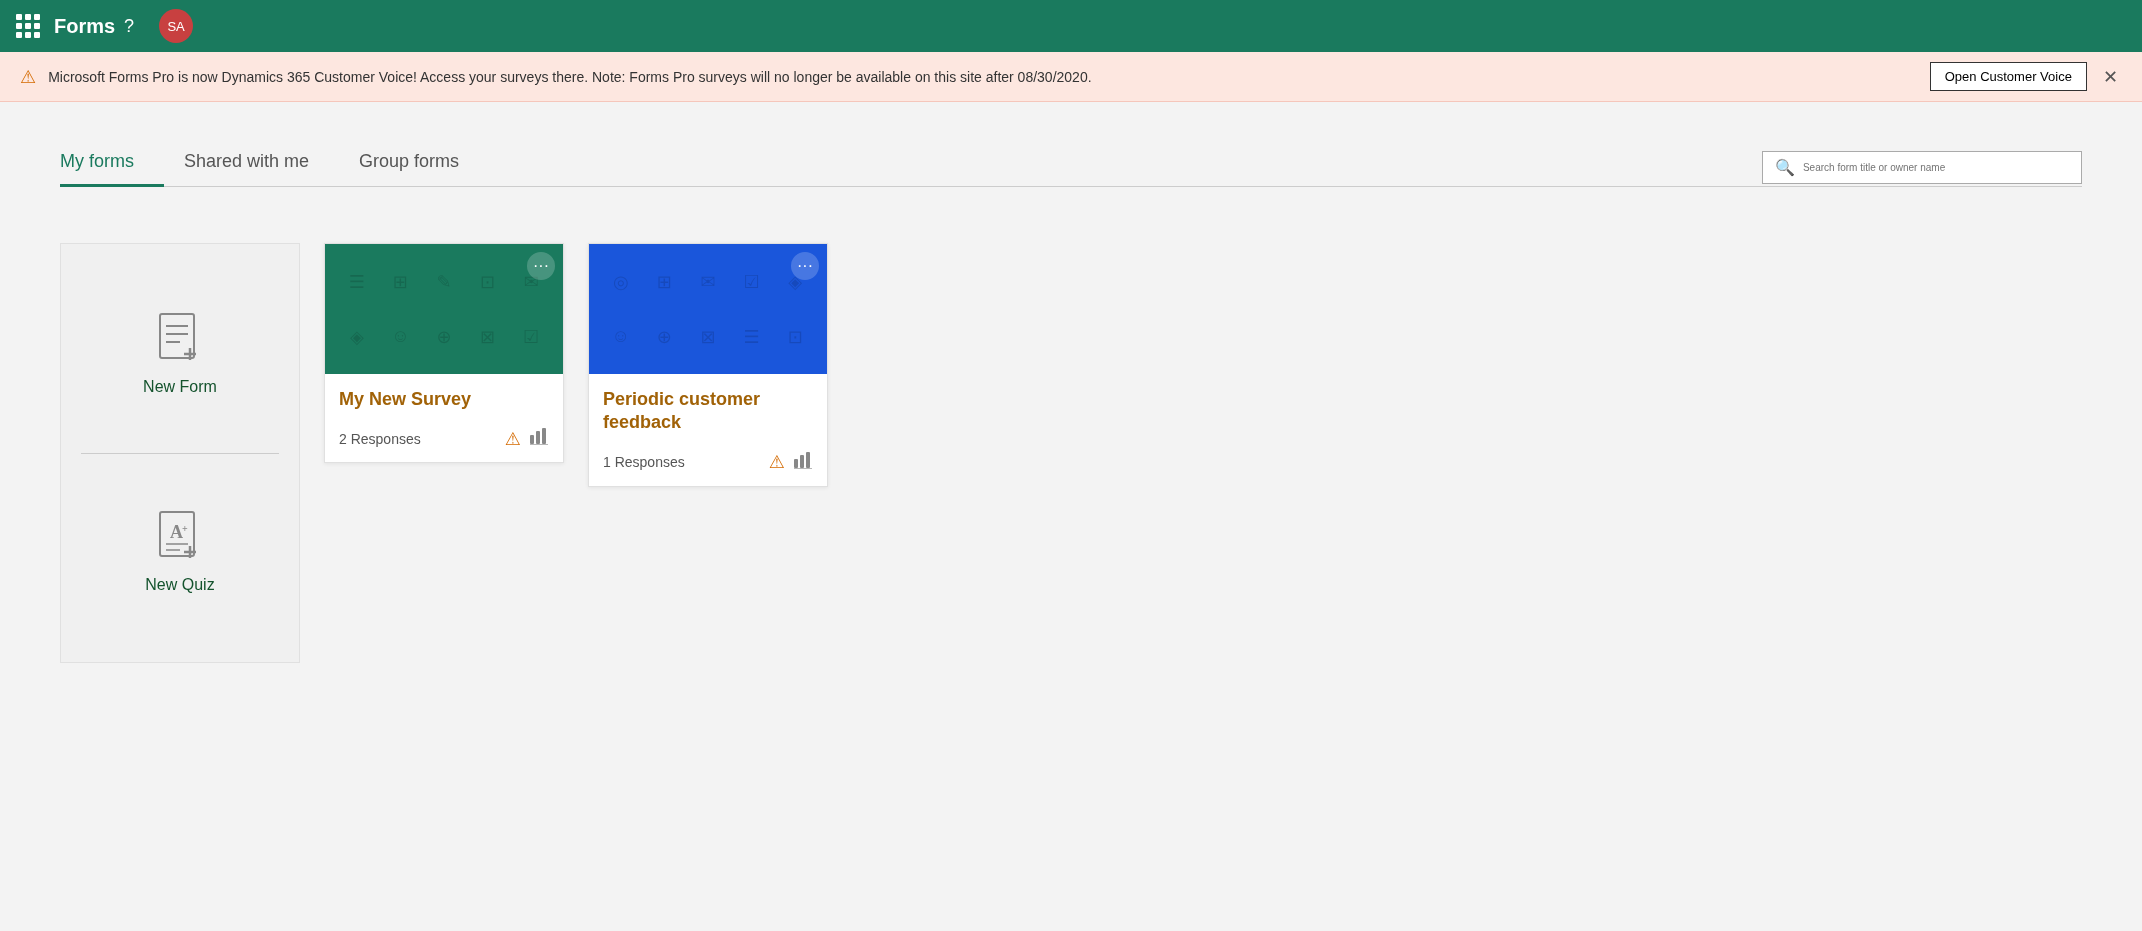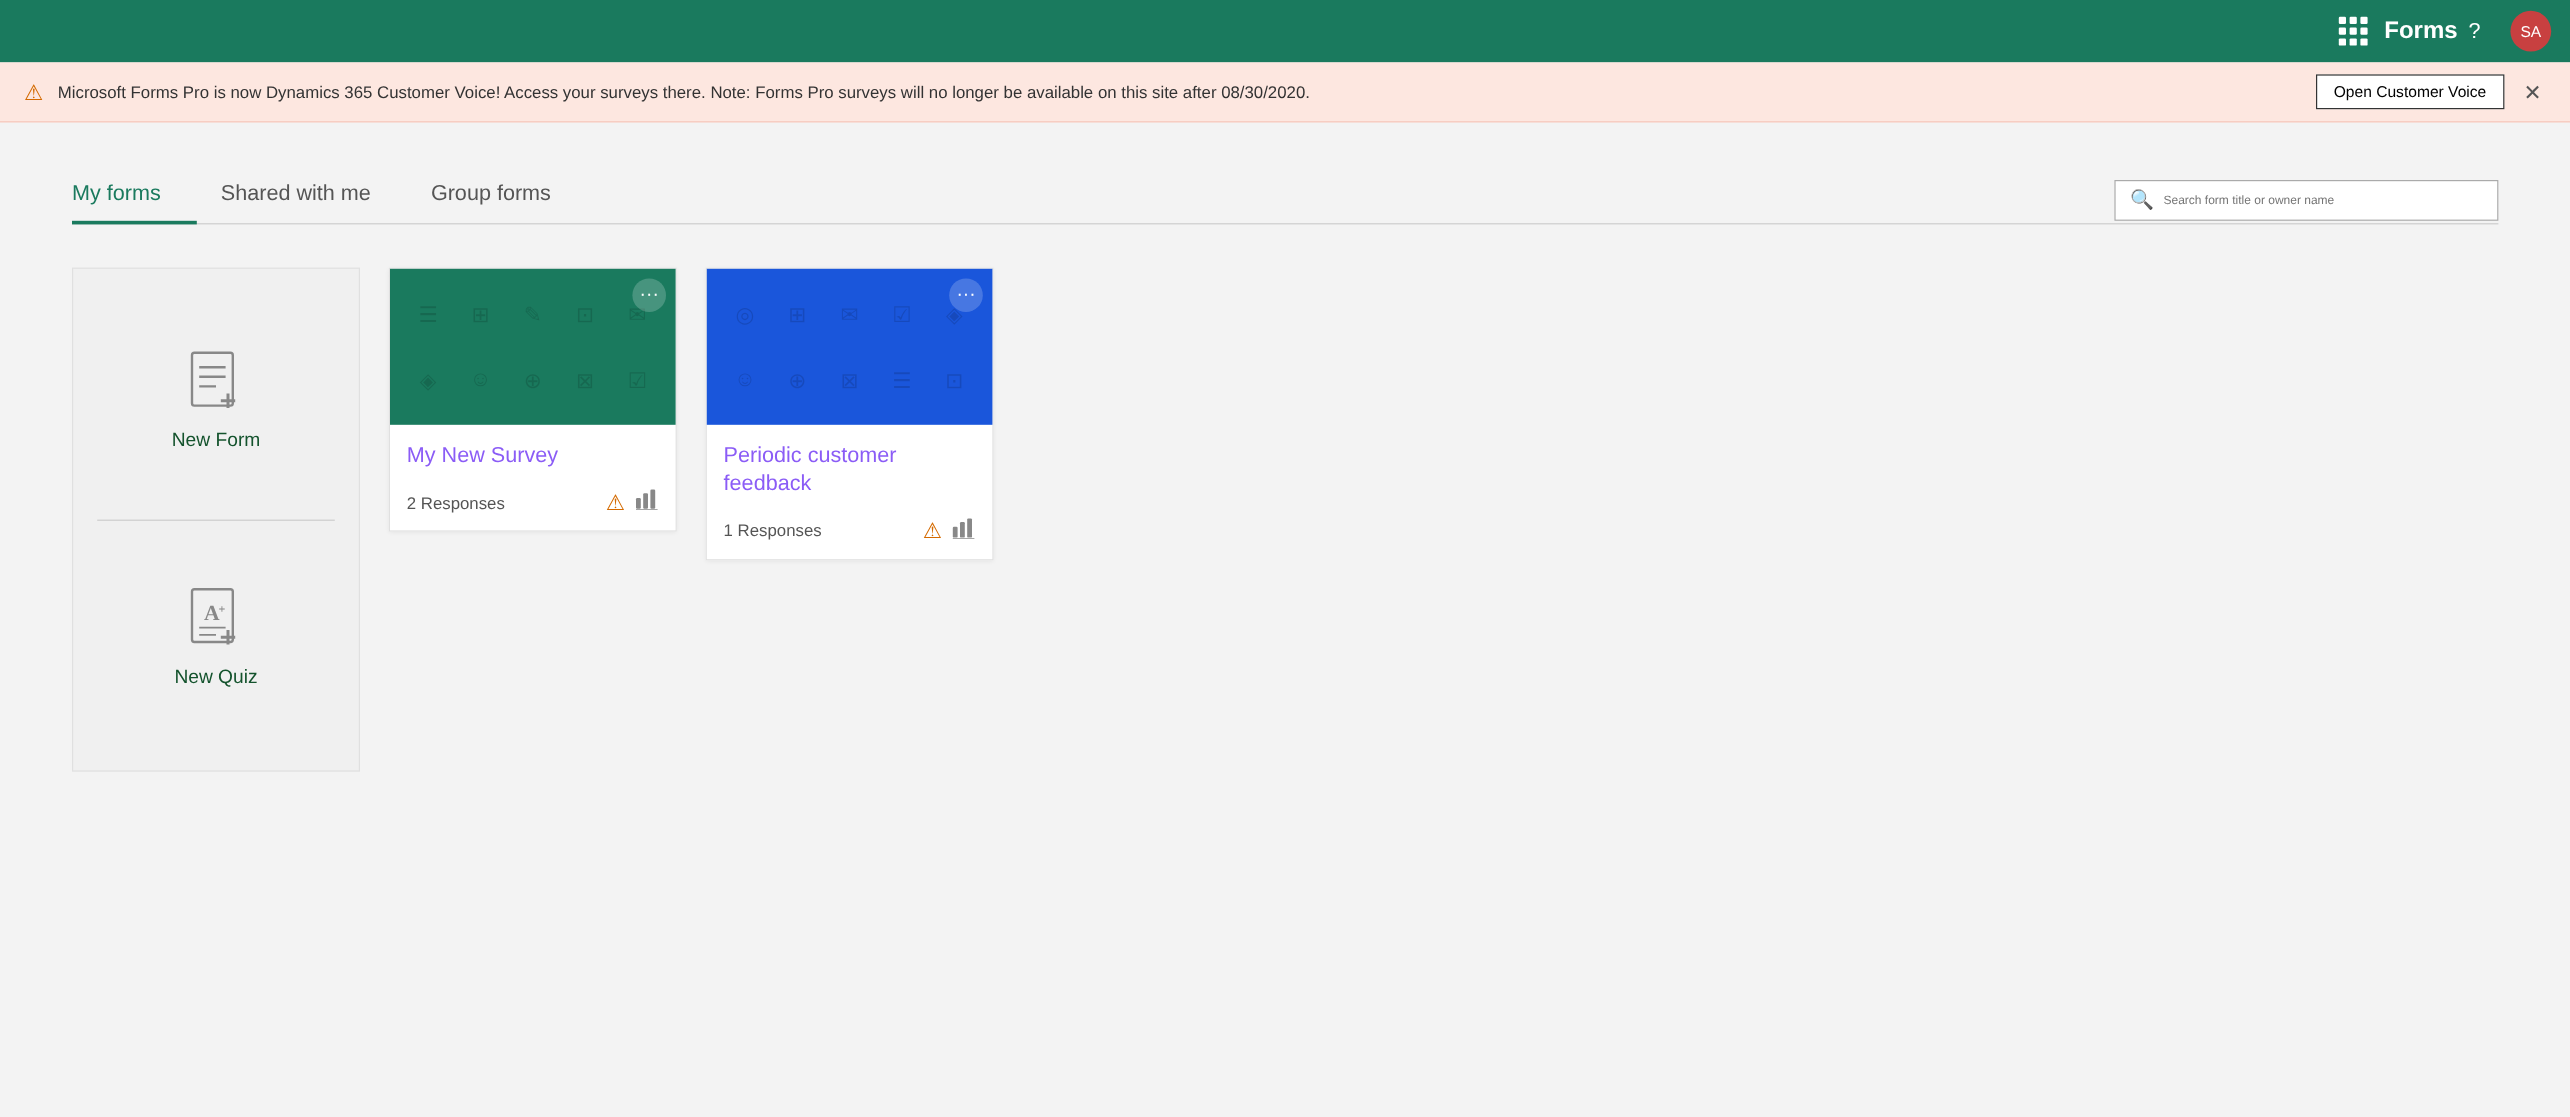--- a/index.html
+++ b/index.html
@@ -5,21 +5,21 @@
     * { box-sizing: border-box; margin: 0; padding: 0; }
     body { font-family: 'Segoe UI', Arial, sans-serif; background: #f3f3f3; min-height: 931px; }
 
     
     .header {
       background: #1a7a5e;
       height: 52px;
       display: flex;
       align-items: center;
       padding: 0 16px;
-      justify-content: flex-end;
+      justify-content: flex-start;
     }
     .header-left {
       display: flex;
       align-items: center;
       gap: 14px;
     }
     .waffle-icon {
       display: grid;
       grid-template-columns: repeat(3, 6px);
       grid-template-rows: repeat(3, 6px);
@@ -97,21 +97,21 @@
     .main {
       padding: 40px 60px 40px 60px;
     }
 
     
     .tabs {
       display: flex;
       align-items: flex-end;
       gap: 0;
       border-bottom: 1px solid #ccc;
-      margin-bottom: 36px;
+      margin-bottom: 56px;
       position: relative;
     }
     .tab {
       font-size: 18px;
       padding: 8px 30px 12px 0;
       cursor: pointer;
       color: #555;
       margin-right: 20px;
       border-bottom: 3px solid transparent;
       position: relative;
@@ -240,22 +240,22 @@
       display: flex; align-items: center; justify-content: center;
       color: white;
       font-size: 16px;
     }
     .survey-card-body {
       padding: 14px 14px 8px;
       flex: 1;
     }
     .survey-card-title {
       font-size: 18px;
-      color: #8b5cf6;
-      font-weight: 400;
+      color: #a16207;
+      font-weight: 700;
       line-height: 1.3;
     }
     .survey-card-footer {
       display: flex;
       align-items: center;
       justify-content: space-between;
       padding: 8px 14px 12px;
       gap: 40px;
     }
     .responses-count {

